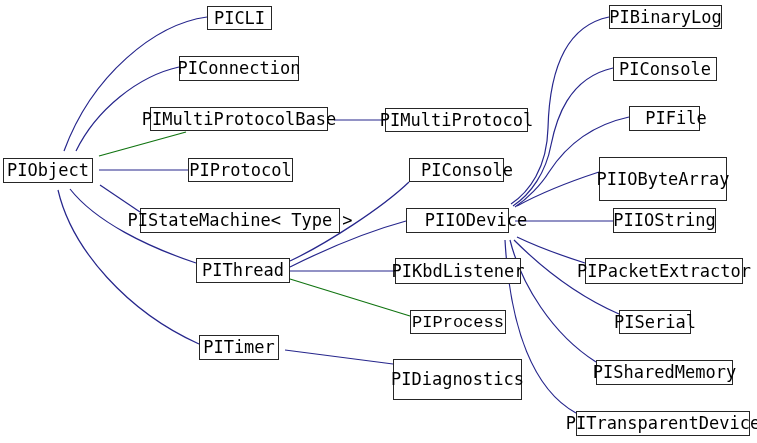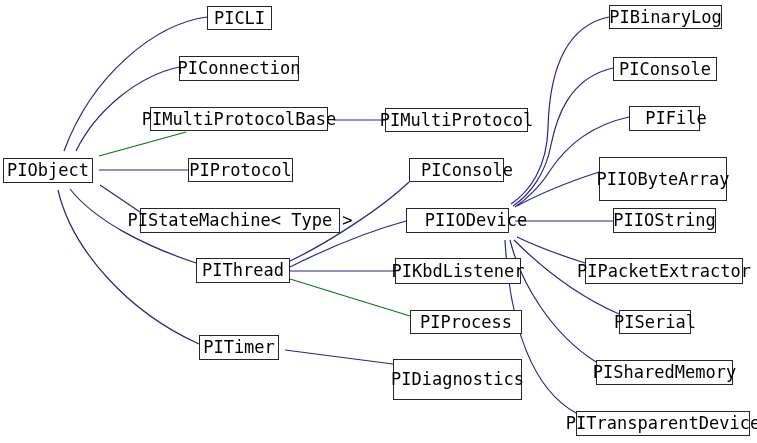--- a/index.html
+++ b/index.html
@@ -86,21 +86,21 @@
   <div class="node" style="left:179px; top:56px;  width:120px; height:25px;">PIConnection</div>
   <div class="node" style="left:150px; top:107px; width:178px; height:24px;">PIMultiProtocolBase</div>
   <div class="node" style="left:188px; top:158px; width:105px; height:24px;">PIProtocol</div>
   <div class="node" style="left:140px; top:208px; width:200px; height:25px;">PIStateMachine&lt; Type &gt;</div>
   <div class="node" style="left:196px; top:258px; width:94px;  height:25px;">PIThread</div>
   <div class="node" style="left:199px; top:335px; width:80px;  height:25px;">PITimer</div>
   <div class="node" style="left:385px; top:108px; width:143px; height:24px;">PIMultiProtocol</div>
   <div class="node" style="left:409px; top:158px; width:95px;  height:24px;padding-left:21px;">PIConsole</div>
   <div class="node" style="left:406px; top:208px; width:103px; height:25px;padding-left:37px;">PIIODevice</div>
   <div class="node" style="left:395px; top:258px; width:126px; height:26px;">PIKbdListener</div>
-  <div class="node" style="left:410px; top:310px; width:112px;  height:24px;">PIProcess</div>
+  <div class="node" style="left:410px; top:310px; width:96px;  height:24px;font-family:Liberation Mono, monospace;">PIProcess</div>
   <div class="node" style="left:393px; top:359px; width:129px; height:41px;">PIDiagnostics</div>
   <div class="node" style="left:609px; top:5px;   width:113px; height:24px;">PIBinaryLog</div>
   <div class="node" style="left:613px; top:57px;  width:104px; height:24px;">PIConsole</div>
   <div class="node" style="left:629px; top:106px; width:71px;  height:25px;padding-left:23px;">PIFile</div>
   <div class="node" style="left:599px; top:157px; width:128px; height:44px;">PIIOByteArray</div>
   <div class="node" style="left:613px; top:208px; width:103px; height:25px;">PIIOString</div>
   <div class="node" style="left:585px; top:258px; width:158px; height:26px;">PIPacketExtractor</div>
   <div class="node" style="left:619px; top:310px; width:72px;  height:24px;">PISerial</div>
   <div class="node" style="left:596px; top:360px; width:137px; height:25px;">PISharedMemory</div>
   <div class="node" style="left:576px; top:411px; width:174px; height:25px;">PITransparentDevice</div>

